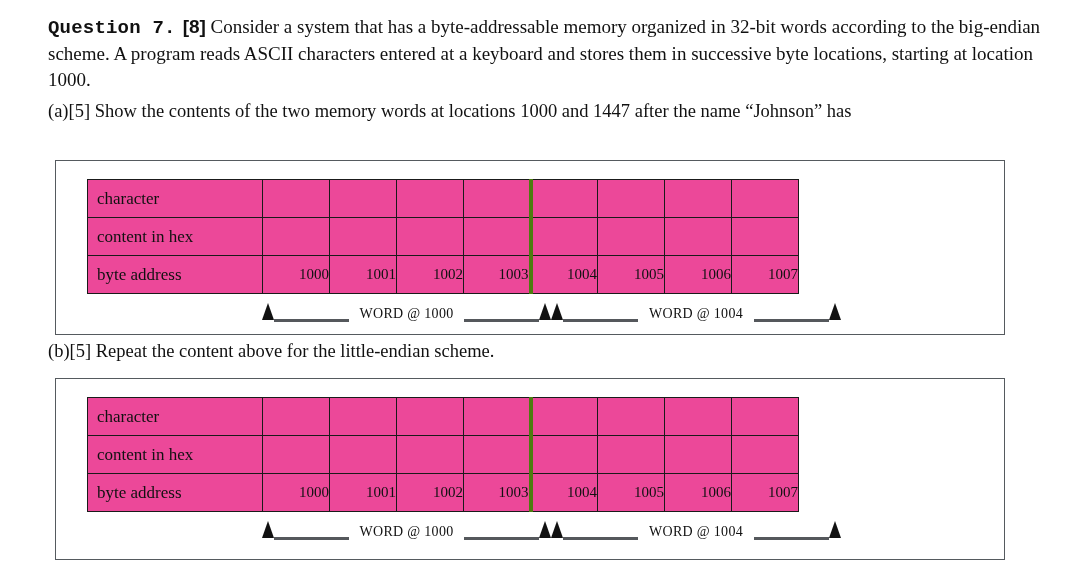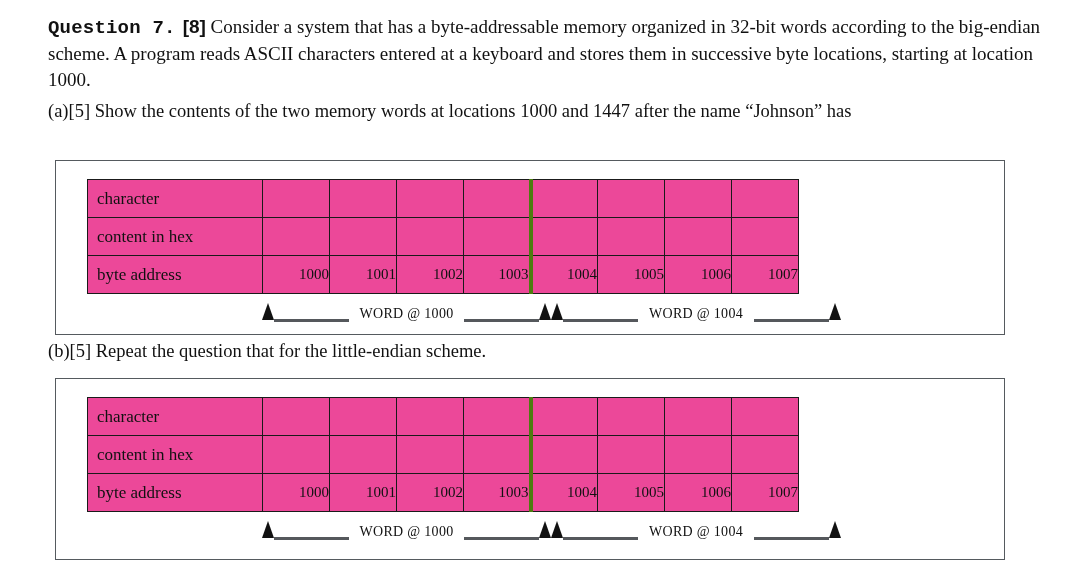--- a/index.html
+++ b/index.html
@@ -212,21 +212,21 @@
       <span class="word-text">WORD @ 1004</span>
       <span class="rule"></span>
       <span class="arrow-up"></span>
     </div>
   </div>
 
 </div>
 
 <div class="part part-b">
   <span>(b)[5]</span>
-  <span>Repeat the question that for the little-endian scheme.</span>
+  <span>Repeat the content above for the little-endian scheme.</span>
 </div>
 
 <div class="panel panel-b">
 
   <table class="mem-table">
     <tbody>
         <tr>
       <td class="rowlabel">character</td>
       <td class="bytecell"></td>
       <td class="bytecell"></td>

